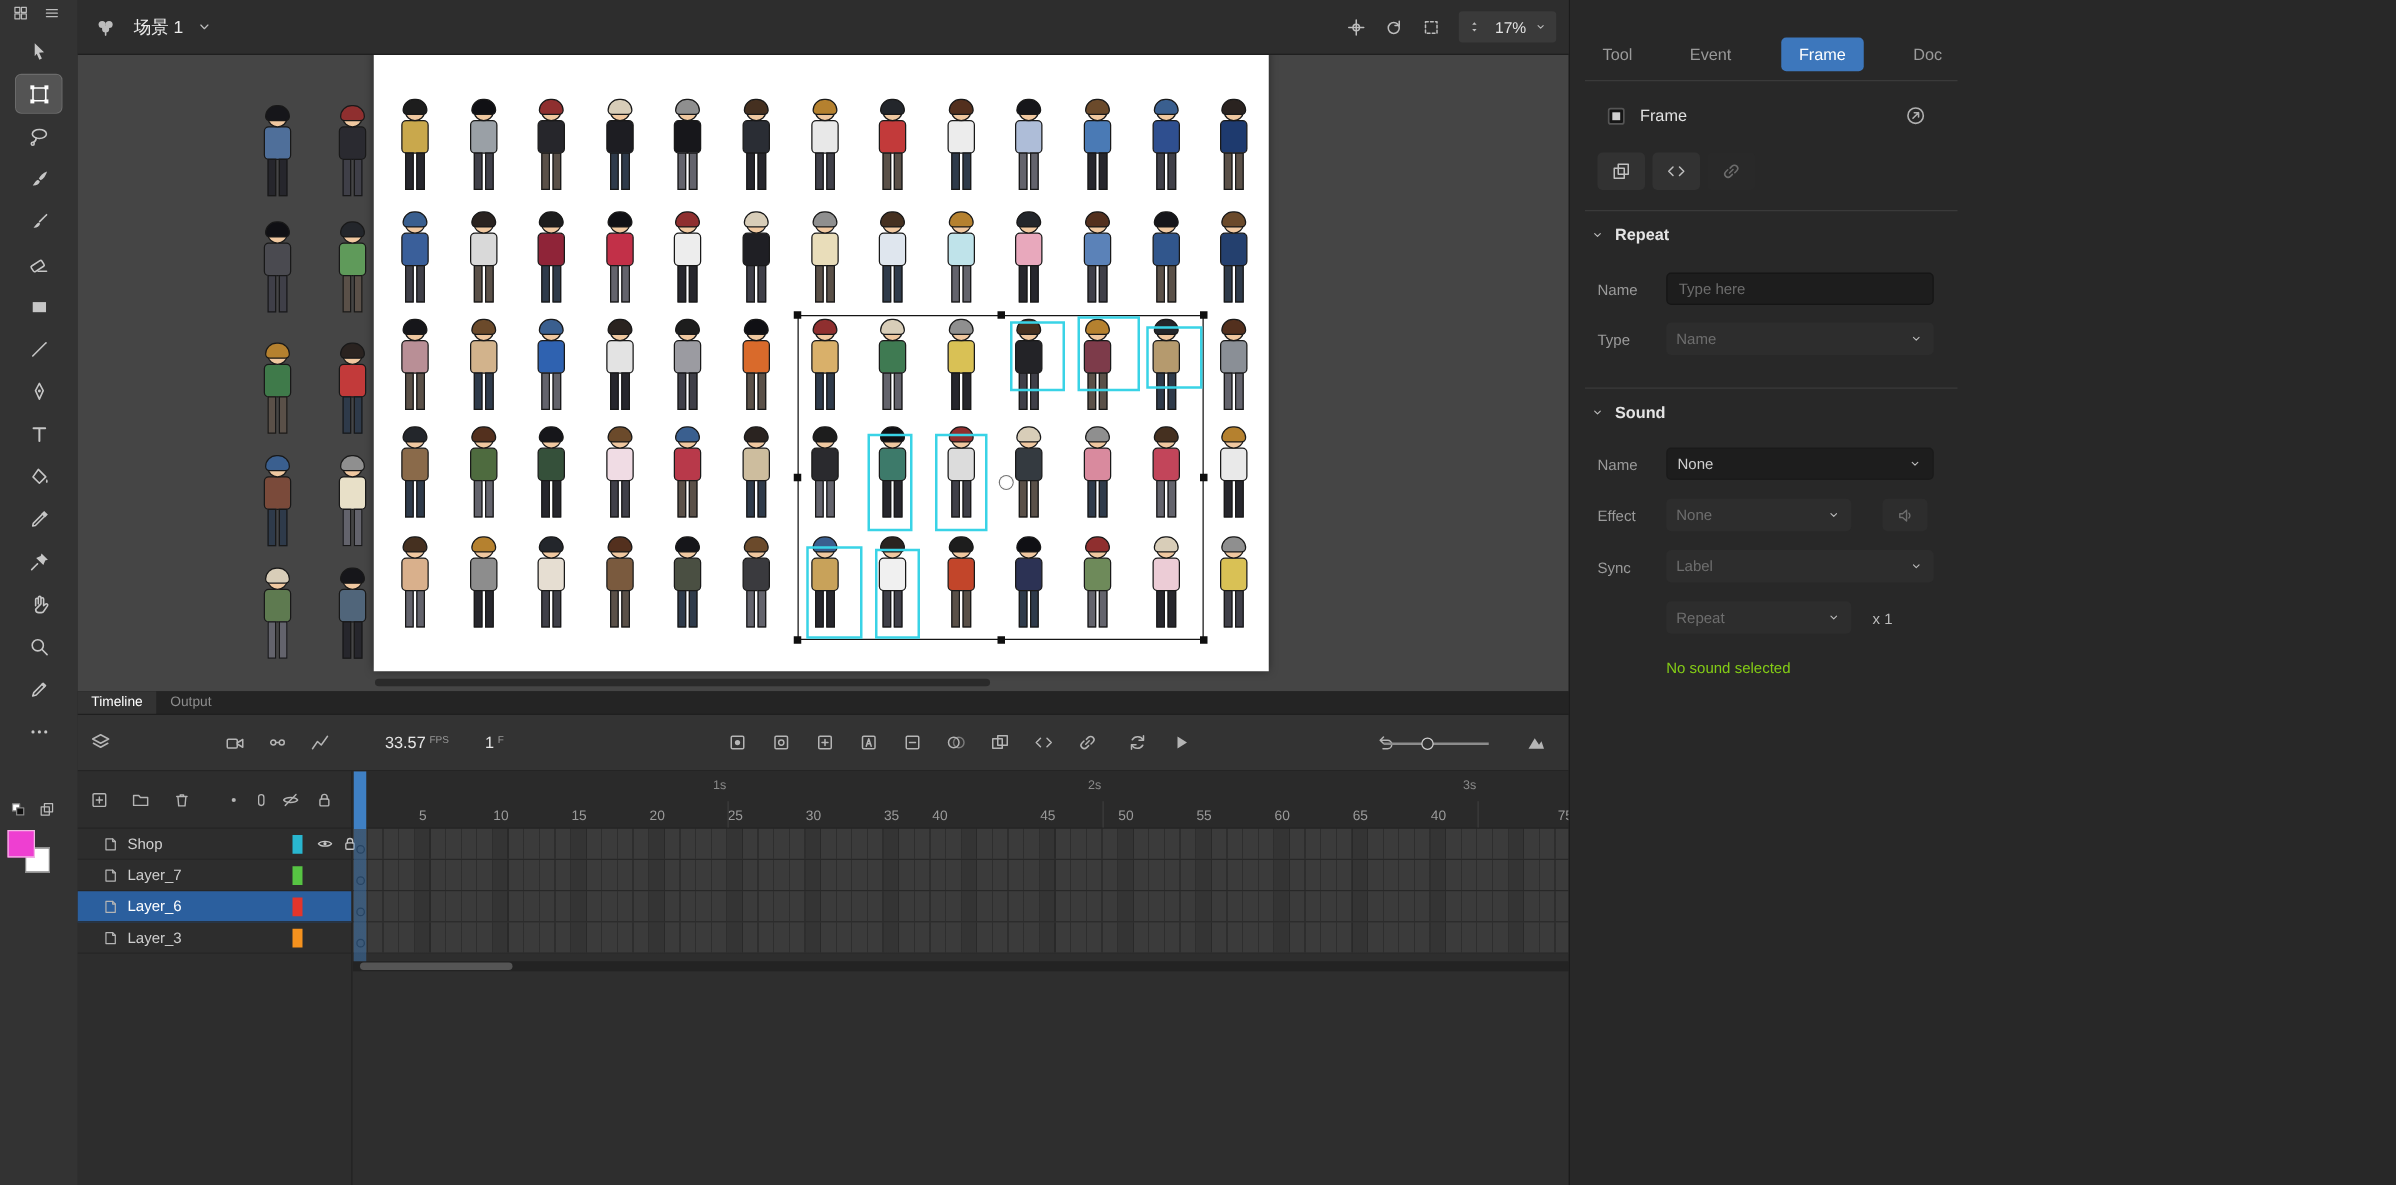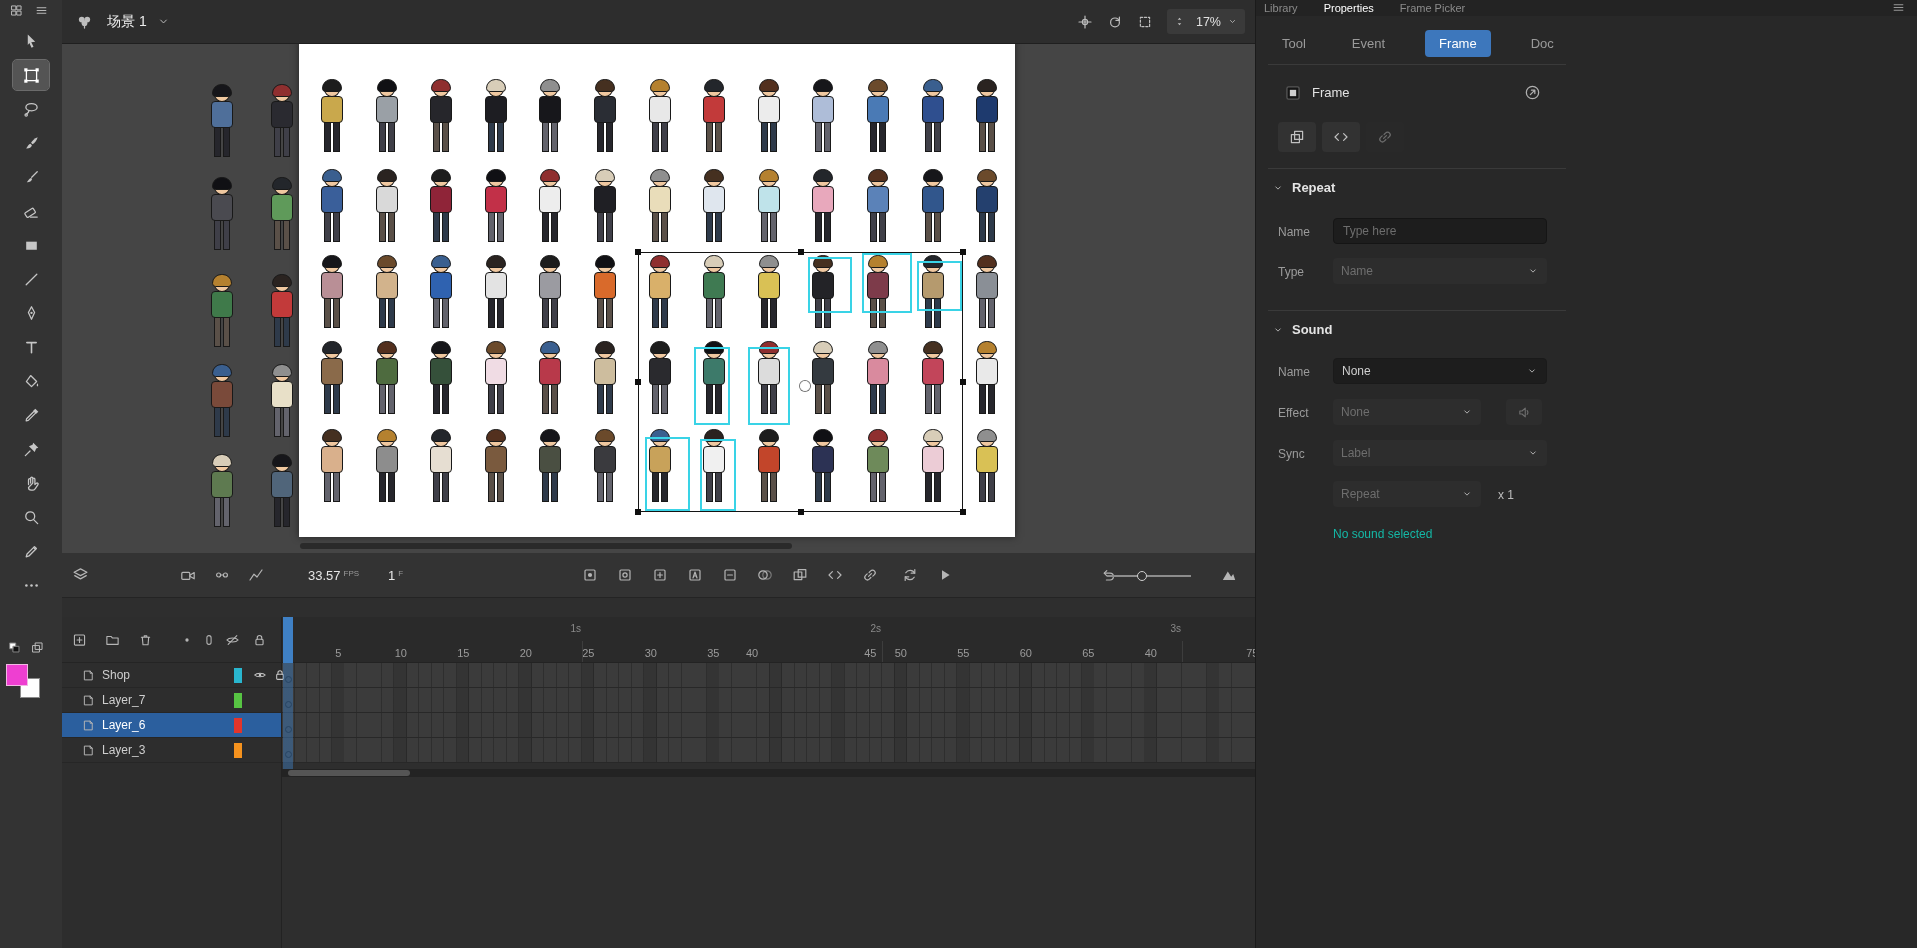--- a/index.html
+++ b/index.html
@@ -837,20 +837,24 @@
         <div class="sprite" style="left: 203px; top: 410px;">
           <div class="sp-head" style="background:#f0c8a0"></div>
           <div class="sp-hair" style="background:#16161a"></div>
           <div class="sp-body" style="background:#50657a"></div>
           <div class="sp-leg l" style="background:#26262c"></div>
           <div class="sp-leg r" style="background:#26262c"></div>
         </div>
       </div>
 
     <div id="timeline">
+      <div id="tl-tabs">
+          <span class="tl-tab active">Timeline</span>
+          <span class="tl-tab">Output</span>
+        </div>
 
       <div id="tl-toolbar">
         <span class="tbi ibtn" style="left:10px">
             <svg width="17" height="17" viewBox="0 0 16 16" fill="none" stroke="currentColor" stroke-width="1.2" stroke-linecap="round" stroke-linejoin="round">
               <path d="M8 2.2 L14 5.4 L8 8.6 L2 5.4 Z"></path>
               <path d="M2.6 8.6 L8 11.6 L13.4 8.6"></path>
             </svg>
           </span>
         <span class="tbi ibtn" style="left:118px">
             <svg width="16" height="16" viewBox="0 0 16 16" fill="none" stroke="currentColor" stroke-width="1.2" stroke-linecap="round" stroke-linejoin="round">
@@ -1057,21 +1061,21 @@
         <div id="frame-area">
           <div id="ruler">
               <span class="rnum" style="left: 43.25px;">5</span>
               <span class="rnum" style="left: 105.75px;">10</span>
               <span class="rnum" style="left: 168.25px;">15</span>
               <span class="rnum" style="left: 230.75px;">20</span>
               <span class="rnum" style="left: 293.25px;">25</span>
               <span class="rnum" style="left: 355.75px;">30</span>
               <span class="rnum" style="left: 418.25px;">35</span>
               <span class="rnum" style="left: 457px;">40</span>
-              <span class="rnum" style="left: 543.25px; margin-left: 32px;">45</span>
+              <span class="rnum" style="left: 543.25px;">45</span>
               <span class="rnum" style="left: 605.75px;">50</span>
               <span class="rnum" style="left: 668.25px;">55</span>
               <span class="rnum" style="left: 730.75px;">60</span>
               <span class="rnum" style="left: 793.25px;">65</span>
               <span class="rnum" style="left: 855.75px;">40</span>
               <span class="rnum" style="left: 918.25px; margin-left: 39px;">75</span>
               <div class="rtick" style="left: 300px;"></div>
               <span class="rsec" style="left: 280.75px;">1s</span>
               <div class="rtick" style="left: 600px;"></div>
               <span class="rsec" style="left: 580.75px;">2s</span>
@@ -1095,30 +1099,20 @@
           <div id="playhead"></div>
           <div id="tl-hscroll">
               <div class="thumb"></div>
             </div>
         </div>
       </div>
     </div>
   </main>
 
   <aside id="right-panel">
-    <div id="panel-tabs">
-      <span>Library</span>
-        <span class="active">Properties</span>
-        <span>Frame Picker</span>
-        <span id="panel-burger" class="ibtn">
-          <svg width="13" height="13" viewBox="0 0 16 16" fill="none" stroke="currentColor" stroke-width="1.2" stroke-linecap="round" stroke-linejoin="round">
-            <path d="M2.6 4.6 H13.4 M2.6 8 H13.4 M2.6 11.4 H13.4"></path>
-          </svg>
-        </span>
-    </div>
     <div id="prop-tabs">
         <span class="ptab">Tool</span>
         <span class="ptab">Event</span>
         <span class="ptab active">Frame</span>
         <span class="ptab">Doc</span>
       </div>
     <div class="pdiv" style="top:64px"></div>
 
     <div id="frame-hdr">
       <span class="ibtn" style="position:absolute;left:28px;top:4px">
@@ -1220,15 +1214,15 @@
     </div>
     <div class="pfield pselect disabled" style="top:481px;width:148px">
       <span>Repeat</span>
       <span class="ibtn">
           <svg width="12" height="12" viewBox="0 0 16 16" fill="none" stroke="currentColor" stroke-width="1.2" stroke-linecap="round" stroke-linejoin="round">
             <path d="M5 6.5 L8 9.5 L11 6.5"></path>
           </svg>
         </span>
     </div>
     <span class="plabel" style="top:488px;left:242px;color:#bdbdbd">x 1</span>
-    <span class="plabel" style="top:527px;left:77px;color:#14b8a6">No sound selected</span>
+    <span class="plabel" style="top:527px;left:77px;color:#84cc16">No sound selected</span>
   </aside>
 </div>
 
 </body></html>

